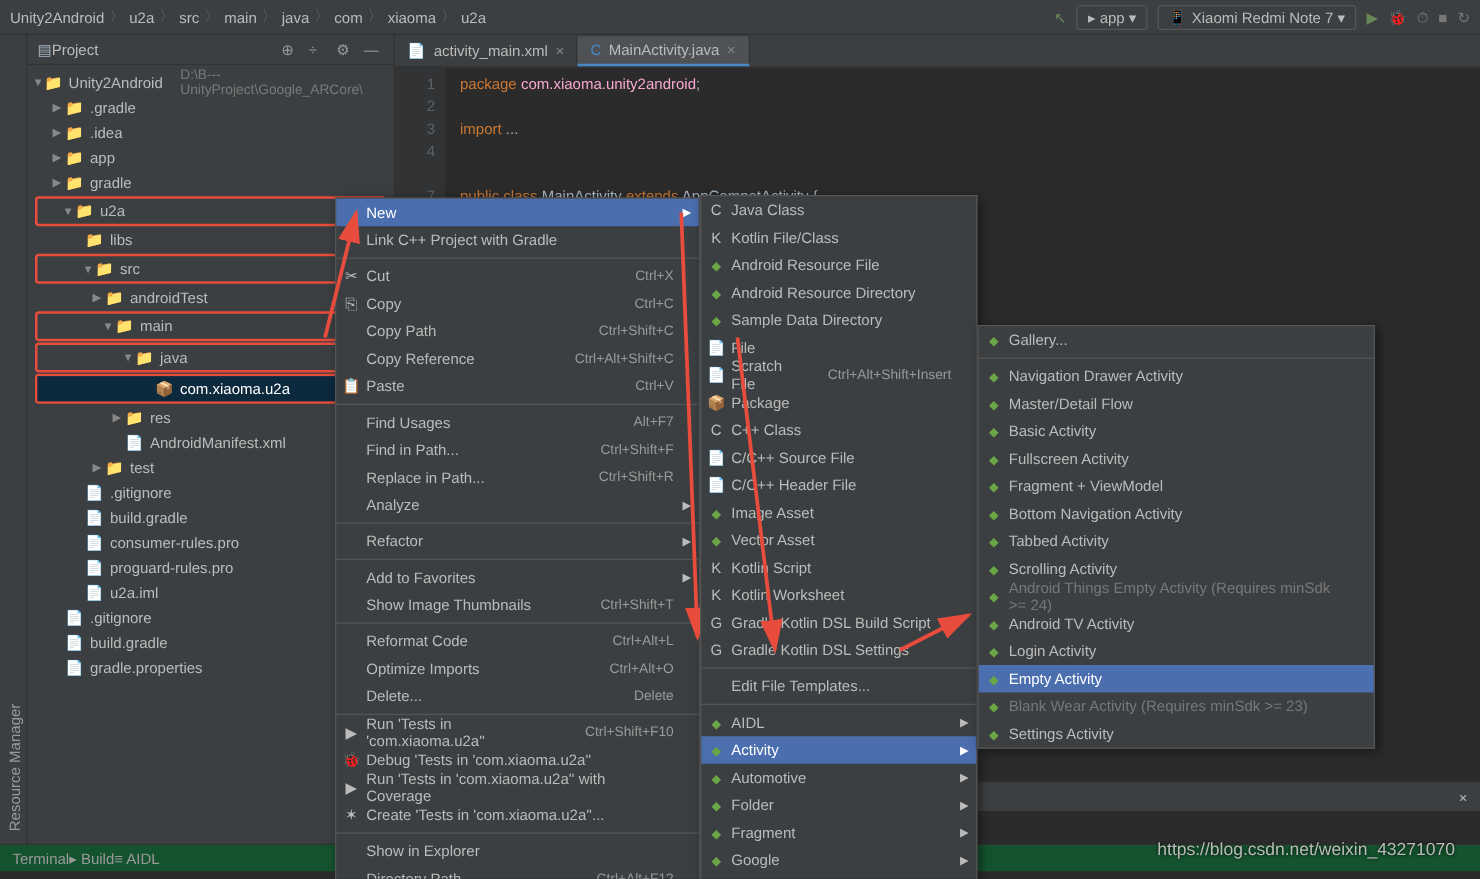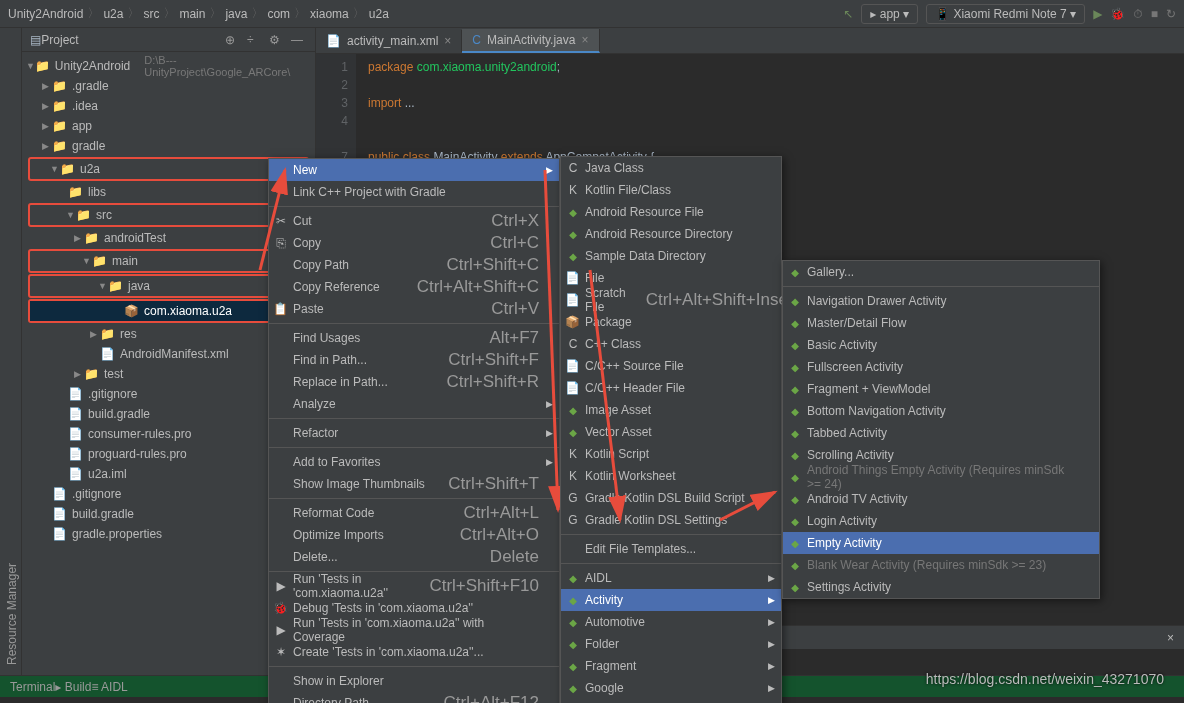--- a/index.html
+++ b/index.html
@@ -29,29 +29,29 @@
 .editor-area { flex: 1; display: flex; flex-direction: column; background: #2b2b2b; }
 .tabs { height: 26px; background: #3c3f41; display: flex; align-items: center; border-bottom: 1px solid #323232; }
 .tab { padding: 4px 10px; display: flex; align-items: center; gap: 6px; border-right: 1px solid #323232; color: #bbb; }
 .tab.active { background: #4e5254; border-bottom: 2px solid #4a88c7; }
 .tab .close { color: #888; }
 .editor { flex: 1; display: flex; font-family: "Consolas", monospace; font-size: 13px; }
 .gutter { width: 40px; text-align: right; padding: 4px 8px 0 0; color: #606366; line-height: 18px; background: #313335; }
 .code { flex: 1; padding: 4px 0 0 12px; line-height: 18px; white-space: pre; }
 .kw { color: #cc7832; }
 .cls { color: #a9b7c6; }
-.pkg { color: #22c55e; margin-top: 24px; }
+.pkg { color: #f9a8d4; margin-top: 24px; }
 .build-bar { height: 24px; background: #3c3f41; border-top: 1px solid #323232; display: flex; align-items: center; padding: 0 10px; gap: 10px; color: #bbb; }
 .status-bar { height: 22px; background: #14532d; border-top: 1px solid #323232; display: flex; align-items: center; padding: 0 10px; font-size: 11px; color: #999; }
 .watermark { position: absolute; bottom: 16px; right: 20px; color: #bbb; font-size: 14px; text-shadow: 0 0 3px #000; z-index: 100; }
 .context-menu { position: absolute; background: #3c3f41; border: 1px solid #555; box-shadow: 2px 2px 8px rgba(0,0,0,0.5); z-index: 50; }
 .menu-item { display: flex; align-items: center; height: 22px; padding: 0 20px 0 24px; color: #bbb; position: relative; }
 .menu-item.highlighted { background: #4b6eaf; color: #fff; }
 .menu-item.disabled { color: #777; }
-.menu-item .shortcut { margin-left: auto; padding-left: 20px; color: #999; font-size: 17px; }
+.menu-item .shortcut { margin-left: auto; padding-left: 20px; color: #999; font-size: 11px; }
 .menu-item .sub-arrow { position: absolute; right: 6px; font-size: 9px; }
 .menu-sep { height: 1px; background: #555; margin: 3px 0; }
 .menu-item .mic { width: 16px; position: absolute; left: 4px; text-align: center; }
 .android-icon::before { content: "◆"; color: #6ba646; font-size: 10px; }
 .arrow-svg { position: absolute; pointer-events: none; z-index: 60; }
 </style>
 </head>
 <body>
 
 <div class="toolbar">

